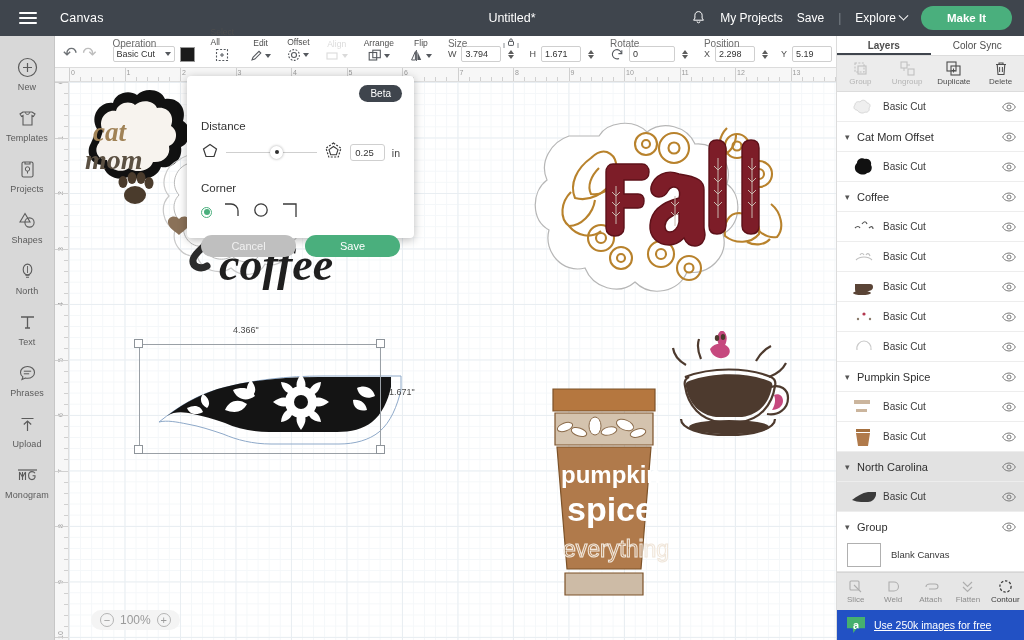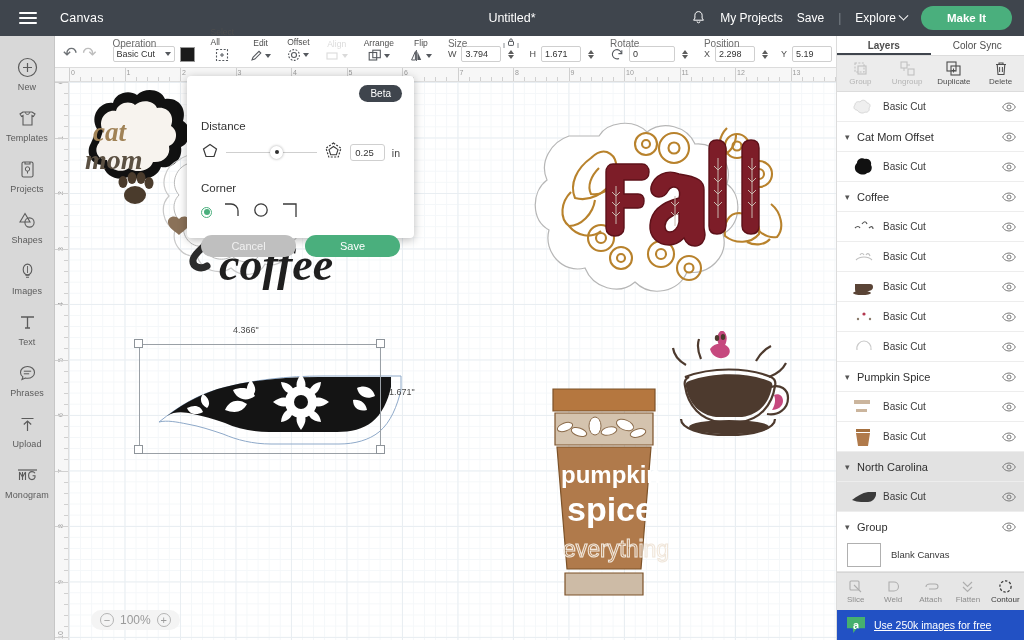--- a/index.html
+++ b/index.html
@@ -248,21 +248,21 @@
       <span class="lbl">Shapes</span>
     </div>
     <div class="lsb-item">
       <span class="ico">
           <svg width="21" height="21" viewBox="0 0 21 21">
             <ellipse cx="10.5" cy="8.5" rx="4.3" ry="5.4" fill="none" stroke="#5b5b5b" stroke-width="1.1"></ellipse>
             <path d="M8.4 14.2h4.2M9 16.3h3" stroke="#5b5b5b" stroke-width="1.1"></path>
             <path d="M10.5 5v7" stroke="#5b5b5b" stroke-width=".9"></path>
           </svg>
         </span>
-      <span class="lbl">Images</span>
+      <span class="lbl">North</span>
     </div>
     <div class="lsb-item">
       <span class="ico">
           <svg width="21" height="21" viewBox="0 0 21 21">
             <path d="M4 5h13M10.5 5v11M8 16h5" stroke="#5b5b5b" stroke-width="1.3" fill="none"></path>
           </svg>
         </span>
       <span class="lbl">Text</span>
     </div>
     <div class="lsb-item">

